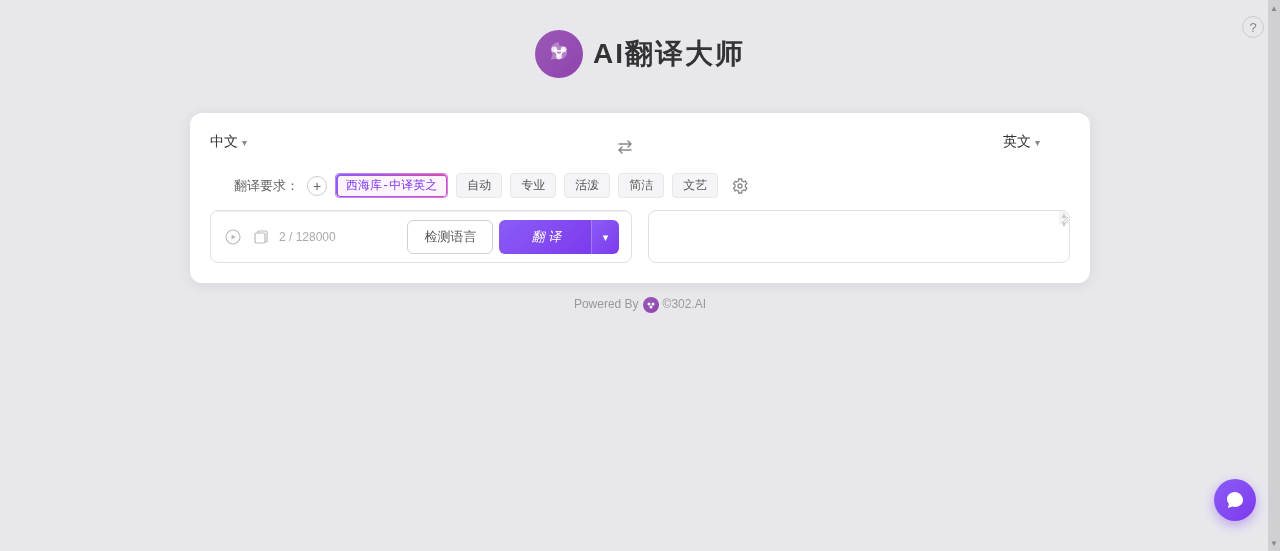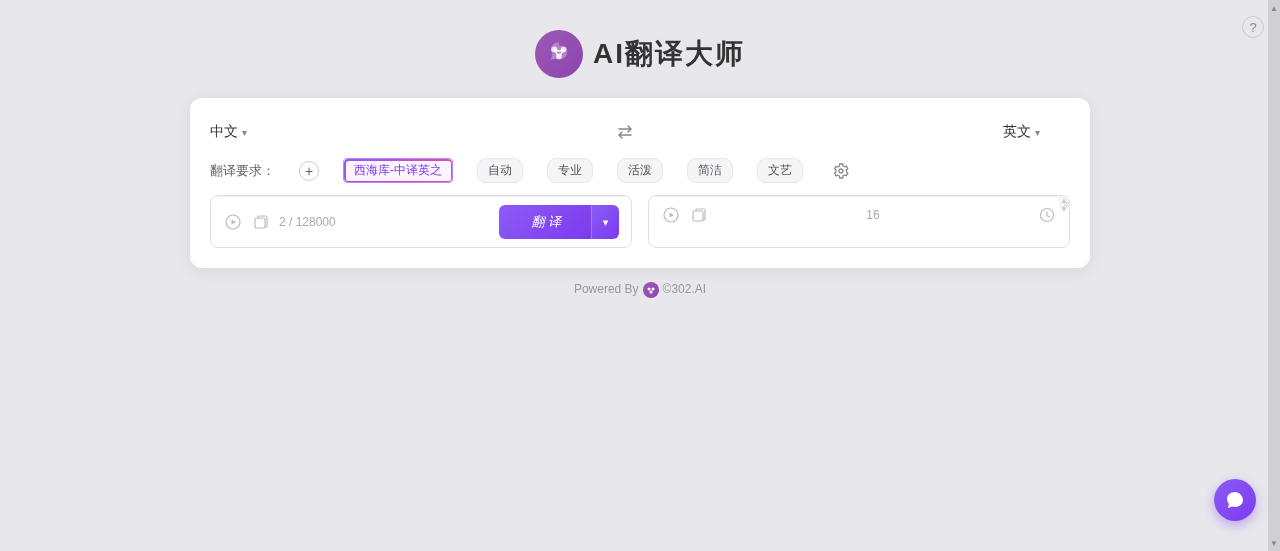--- a/index.html
+++ b/index.html
@@ -46,21 +46,21 @@
       position: absolute;
       bottom: 0;
     }
 
     
     .header {
       display: flex;
       flex-direction: column;
       align-items: center;
       padding-top: 30px;
-      padding-bottom: 20px;
+      padding-bottom: 35px;
     }
     .logo-area {
       display: flex;
       align-items: center;
       gap: 10px;
     }
     .logo-icon {
       width: 48px;
       height: 48px;
       background: linear-gradient(135deg, #9b59b6, #8e44ad);
@@ -87,21 +87,21 @@
       border-radius: 12px;
       margin: 0 auto;
       width: 900px;
       padding: 20px;
       box-shadow: 0 2px 16px rgba(0,0,0,0.08);
     }
 
     
     .lang-bar {
       display: flex;
-      align-items: center;
+      align-items: flex-start;
       margin-bottom: 12px;
     }
     .lang-select-left {
       display: flex;
       align-items: center;
       gap: 4px;
       font-size: 14px;
       color: #333;
       cursor: pointer;
     }
@@ -132,42 +132,43 @@
     .lang-select-right .chevron {
       font-size: 10px;
       color: #888;
     }
 
     
     .style-bar {
       display: flex;
       align-items: center;
       margin-bottom: 12px;
-      gap: 24px;
+      gap: 8px;
+      margin-left: 24px;
     }
     .style-label {
       font-size: 13px;
       color: #666;
       white-space: nowrap;
     }
     .style-add {
       width: 20px;
       height: 20px;
       border-radius: 50%;
       border: 1px solid #ccc;
       display: flex;
       align-items: center;
       justify-content: center;
       font-size: 14px;
       color: #666;
       cursor: pointer;
     }
     .style-tag {
       padding: 3px 10px;
-      border-radius: 9px;
+      border-radius: 4px;
       font-size: 12px;
       cursor: pointer;
       border: 1px solid transparent;
       color: #555;
     }
     .style-tag.active {
       border: 1.5px solid #8b5cf6;
       background: linear-gradient(white, white) padding-box,
                   linear-gradient(135deg, #8b5cf6, #ec4899) border-box;
       border: 1.5px solid transparent;
@@ -422,21 +423,21 @@
     <div class="lang-select-right">
       <span>英文</span>
       <span class="chevron">▾</span>
     </div>
   </div>
 
   <div class="style-bar">
     <span class="style-label">翻译要求：</span>
     <div class="style-add">+</div>
 
-    <div class="style-tag active" style="border: 1.5px solid #c084fc; background: #fdf4ff; color: #7c3aed; font-size: 12px; padding: 3px 10px; border-radius: 4px;">西海库-中译英之</div>
+    <div class="style-tag active" style="border: 1.5px solid #c084fc; background: #fdf4ff; color: #7c3aed; font-size: 12px; padding: 3px 10px; border-radius: 4px; font-family: Liberation Mono, monospace;">西海库-中译英之</div>
     <div class="style-tag normal">自动</div>
     <div class="style-tag normal">专业</div>
     <div class="style-tag normal">活泼</div>
     <div class="style-tag normal">简洁</div>
     <div class="style-tag normal">文艺</div>
     <div class="style-gear">
       <svg width="16" height="16" viewBox="0 0 16 16" fill="none">
         <path d="M8 10a2 2 0 100-4 2 2 0 000 4z" stroke="#888" stroke-width="1.3"></path>
         <path d="M13.5 8a5.5 5.5 0 01-.1 1l1.4 1.1-1.5 2.6-1.7-.7c-.5.4-1.1.7-1.7.9L9.7 15h-3l-.2-1.9c-.6-.2-1.2-.5-1.7-.9l-1.7.7L1.6 10.1l1.4-1.1A5.5 5.5 0 013 8c0-.3 0-.7.1-1L1.6 5.9l1.5-2.6 1.7.7c.5-.4 1.1-.7 1.7-.9L6.7 1h3l.2 1.9c.6.2 1.2.5 1.7.9l1.7-.7 1.5 2.6-1.4 1.1c.1.4.1.8.1 1.2z" stroke="#888" stroke-width="1.3"></path>
       </svg>
@@ -456,20 +457,21 @@
           </div>
           <div class="icon-btn">
             <svg width="16" height="16" viewBox="0 0 16 16">
               <rect x="2" y="4" width="10" height="10" rx="1.5" stroke="#bbb" stroke-width="1.2" fill="none"></rect>
               <path d="M5 4V3a1 1 0 011-1h7a1 1 0 011 1v9a1 1 0 01-1 1h-1" stroke="#bbb" stroke-width="1.2" fill="none"></path>
             </svg>
           </div>
           <span class="char-count">2 / 128000</span>
         </div>
         <div class="panel-footer-right">
+          <button class="btn-detect">检测语言</button>
           <div class="translate-group">
             <button class="btn-translate">翻 译</button>
             <div class="btn-translate-arrow">▾</div>
           </div>
         </div>
       </div>
     </div>
 
     <div class="panel" style="position: relative;">
 
@@ -477,43 +479,20 @@
         <div style="height:14px; display:flex; align-items:center; justify-content:center; font-size:8px; color:#ccc;">▲</div>
         <div style="flex:1;"></div>
         <div style="height:14px; display:flex; align-items:center; justify-content:center; font-size:8px; color:#ccc;">▼</div>
       </div>
 
       <div style="position:absolute; right:0; bottom:38px; width:10px; height:10px; display:flex; align-items:center; justify-content:center;">
         <svg width="8" height="8" viewBox="0 0 8 8">
           <line x1="2" y1="8" x2="8" y2="2" stroke="#ccc" stroke-width="1"></line>
           <line x1="5" y1="8" x2="8" y2="5" stroke="#ccc" stroke-width="1"></line>
         </svg>
-      </div>
-      <div class="right-panel-footer">
-        <div class="icon-btn">
-          <svg width="16" height="16" viewBox="0 0 16 16">
-            <circle cx="8" cy="8" r="7" stroke="#bbb" stroke-width="1.2" fill="none"></circle>
-            <polygon points="6.5,5.5 6.5,10.5 11,8" fill="#bbb"></polygon>
-          </svg>
-        </div>
-        <div class="icon-btn">
-          <svg width="16" height="16" viewBox="0 0 16 16">
-            <rect x="2" y="4" width="10" height="10" rx="1.5" stroke="#bbb" stroke-width="1.2" fill="none"></rect>
-            <path d="M5 4V3a1 1 0 011-1h7a1 1 0 011 1v9a1 1 0 01-1 1h-1" stroke="#bbb" stroke-width="1.2" fill="none"></path>
-          </svg>
-        </div>
-        <span class="word-count" style="font-size:12px; color:#aaa;">16</span>
-        <div style="margin-left:auto;">
-          <div class="icon-btn">
-            <svg width="16" height="16" viewBox="0 0 16 16">
-              <circle cx="8" cy="8" r="6.5" stroke="#bbb" stroke-width="1.2" fill="none"></circle>
-              <path d="M8 5v3.5l2.5 1.5" stroke="#bbb" stroke-width="1.2" stroke-linecap="round" fill="none"></path>
-            </svg>
-          </div>
-        </div>
       </div>
     </div>
   </div>
 </div>
 
 <div class="page-footer">
   <span>Powered By</span>
   <div class="footer-logo">
     <svg viewBox="0 0 10 10">
       <circle cx="3" cy="4" r="1.5" fill="white"></circle>

